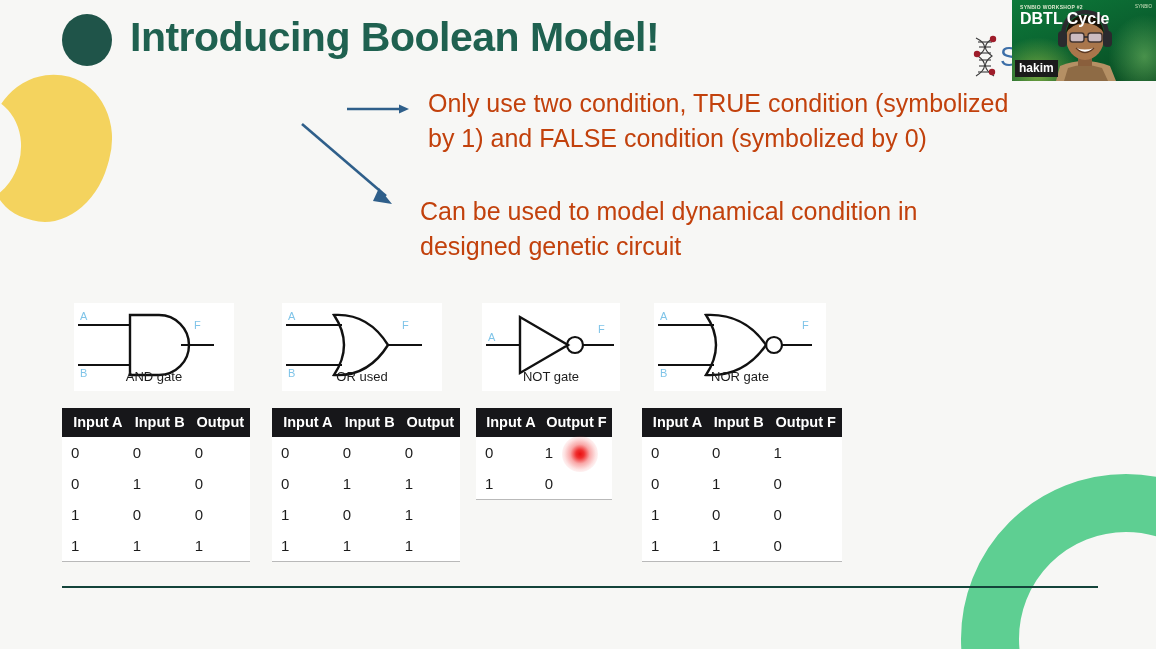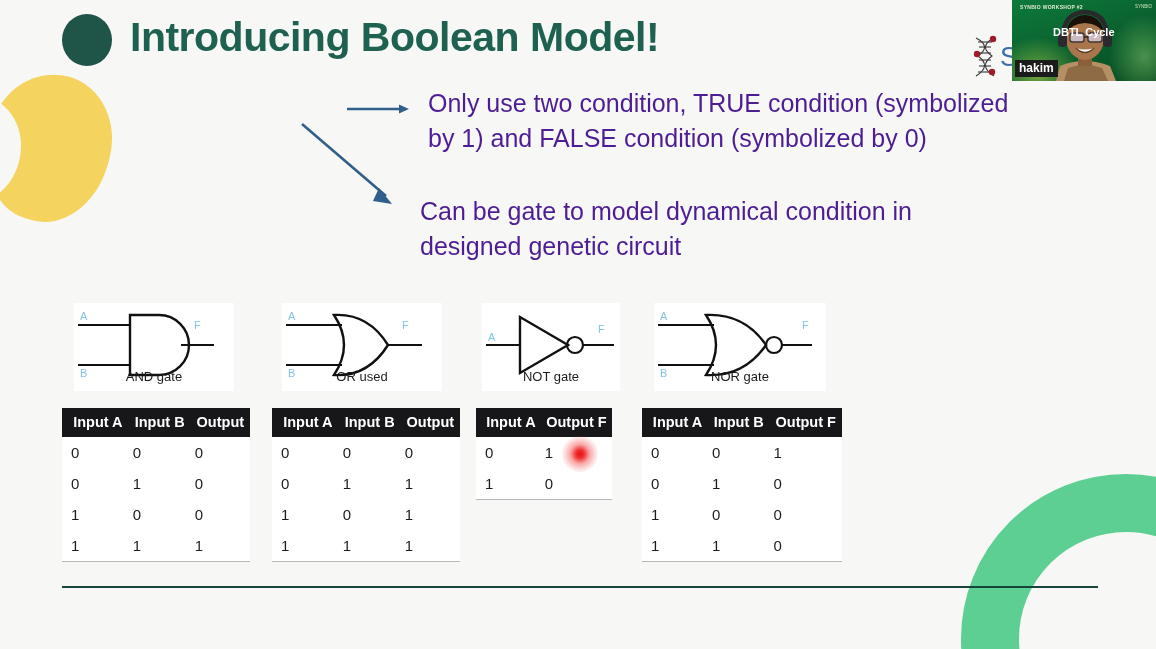--- a/index.html
+++ b/index.html
@@ -101,21 +101,21 @@
     left: 300px;
     top: 122px;
     width: 100px;
     height: 88px;
   }
 
   .body-text {
     position: absolute;
     font-size: 25px;
     line-height: 35px;
-    color: #4c1d95;
+    color: #c2410c;
     white-space: pre-line;
   }
   .body-1 { left: 428px; top: 86px; width: 700px; }
   .body-2 { left: 420px; top: 194px; width: 620px; }
 
   
   .gate-card {
     position: absolute;
     background: #ffffff;
   }
@@ -189,26 +189,25 @@
     position: absolute;
     left: 8px; top: 4px;
     font-size: 5px;
     letter-spacing: 0.3px;
     color: #dfe9cf;
     font-weight: bold;
     white-space: nowrap;
   }
   .wc-headline {
     position: absolute;
-    left: 8px; top: 26px;
-    font-size: 11px;
+    left: 8px; top: 10px;
+    font-size: 16px;
     font-weight: bold;
     color: #ffffff;
     white-space: nowrap;
-    margin-left: 33px;
   }
   .wc-right {
     position: absolute;
     right: 4px; top: 4px;
     font-size: 4.5px;
     color: #cfe3bd;
     white-space: nowrap;
   }
   .wc-person { position: absolute; left: 0; top: 0; }
   .wc-name {
@@ -256,21 +255,21 @@
     <line x1="0" y1="6" x2="52" y2="6" stroke="#2f5f8a" stroke-width="2.6"></line>
     <polygon points="52,1.4 62,6 52,10.6" fill="#2f5f8a"></polygon>
   </svg>
   <svg class="arrow-d" viewBox="0 0 100 88">
     <line x1="2" y1="2" x2="86" y2="74" stroke="#2f5f8a" stroke-width="2.6"></line>
     <polygon points="79,66 92,82 73,79" fill="#2f5f8a"></polygon>
   </svg>
 
   <div class="body-text body-1">Only use two condition, TRUE condition (symbolized
 by 1) and FALSE condition (symbolized by 0)</div>
-  <div class="body-text body-2">Can be gate to model dynamical condition in
+  <div class="body-text body-2">Can be used to model dynamical condition in
 designed genetic circuit</div>
 
   <div class="gate-card" style="left:74px; top:303px; width:160px; height:88px;">
     <svg width="160" height="88" viewBox="0 0 160 88">
       <text x="6" y="17" font-size="11" fill="#7fc4e8" font-family="'Liberation Sans',sans-serif">A</text>
       <text x="6" y="74" font-size="11" fill="#7fc4e8" font-family="'Liberation Sans',sans-serif">B</text>
       <text x="120" y="26" font-size="11" fill="#7fc4e8" font-family="'Liberation Sans',sans-serif">F</text>
       <line x1="4" y1="22" x2="56" y2="22" stroke="#111" stroke-width="2"></line>
       <line x1="4" y1="62" x2="56" y2="62" stroke="#111" stroke-width="2"></line>
       <path d="M56 12 L85 12 A22 22 0 0 1 85 72 L56 72 Z" fill="none" stroke="#111" stroke-width="2.4"></path>

